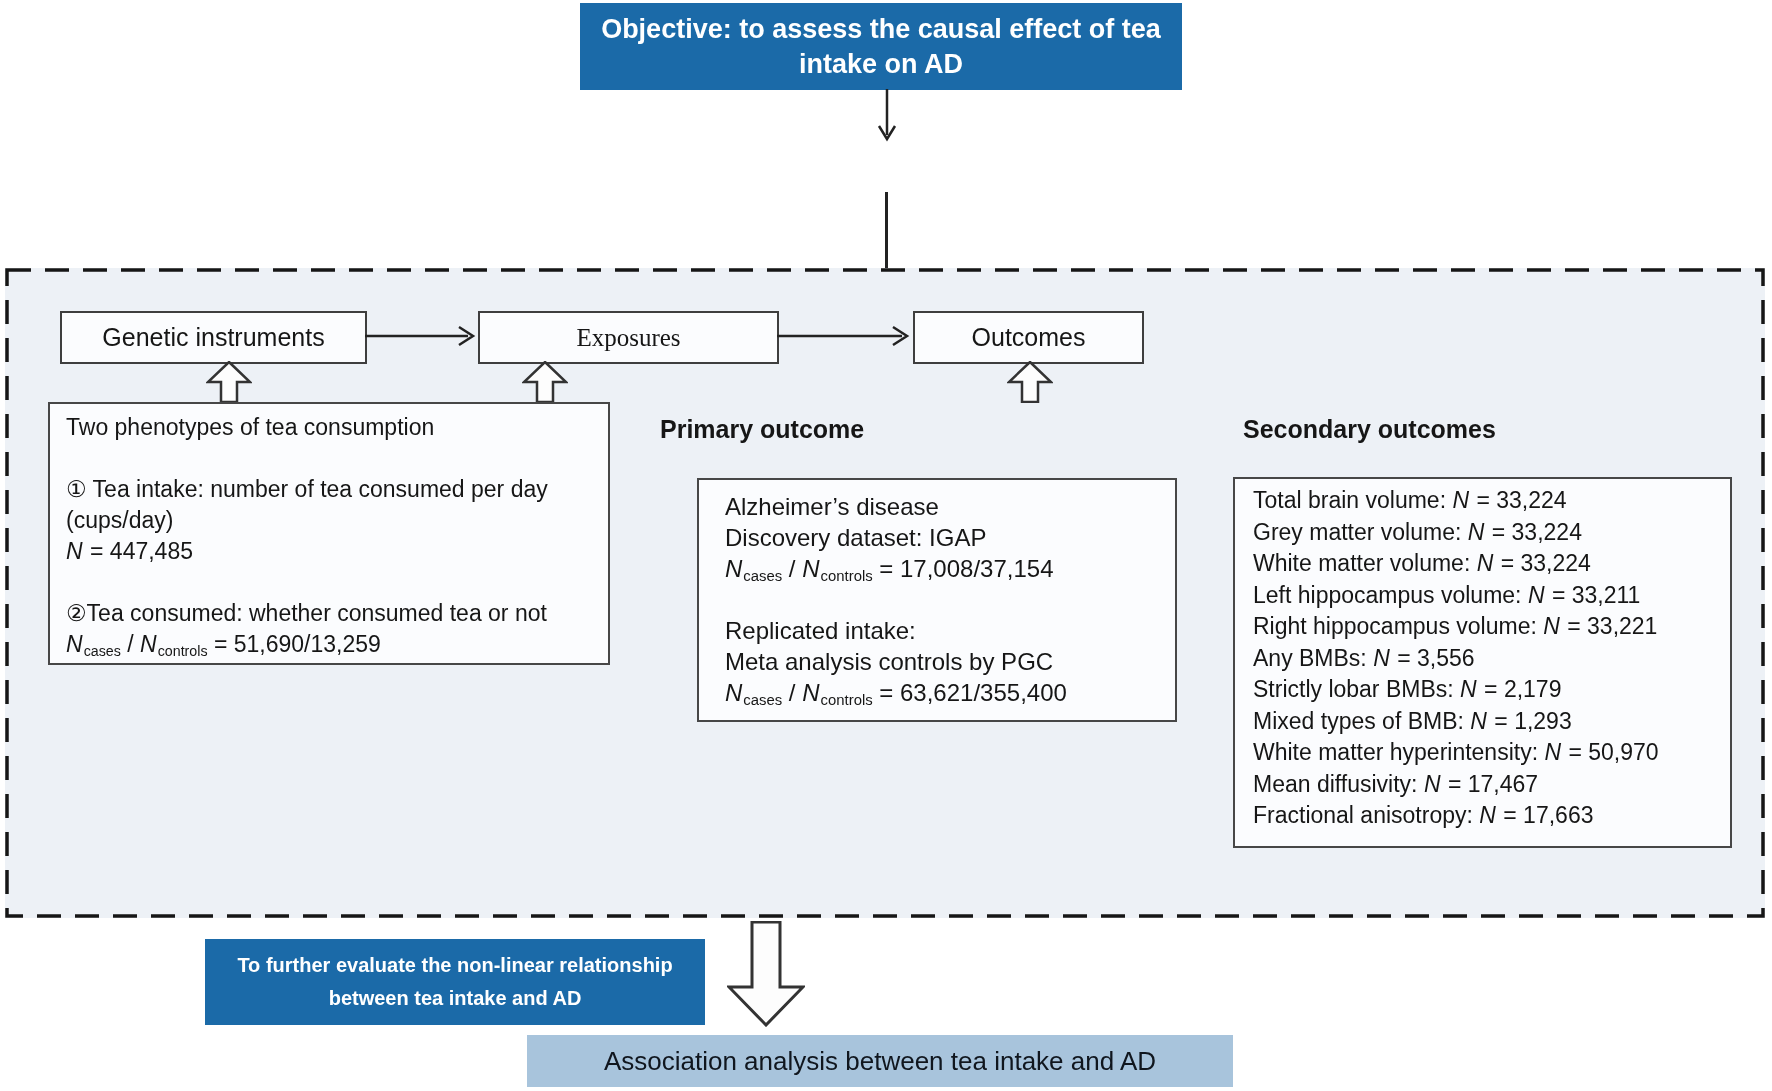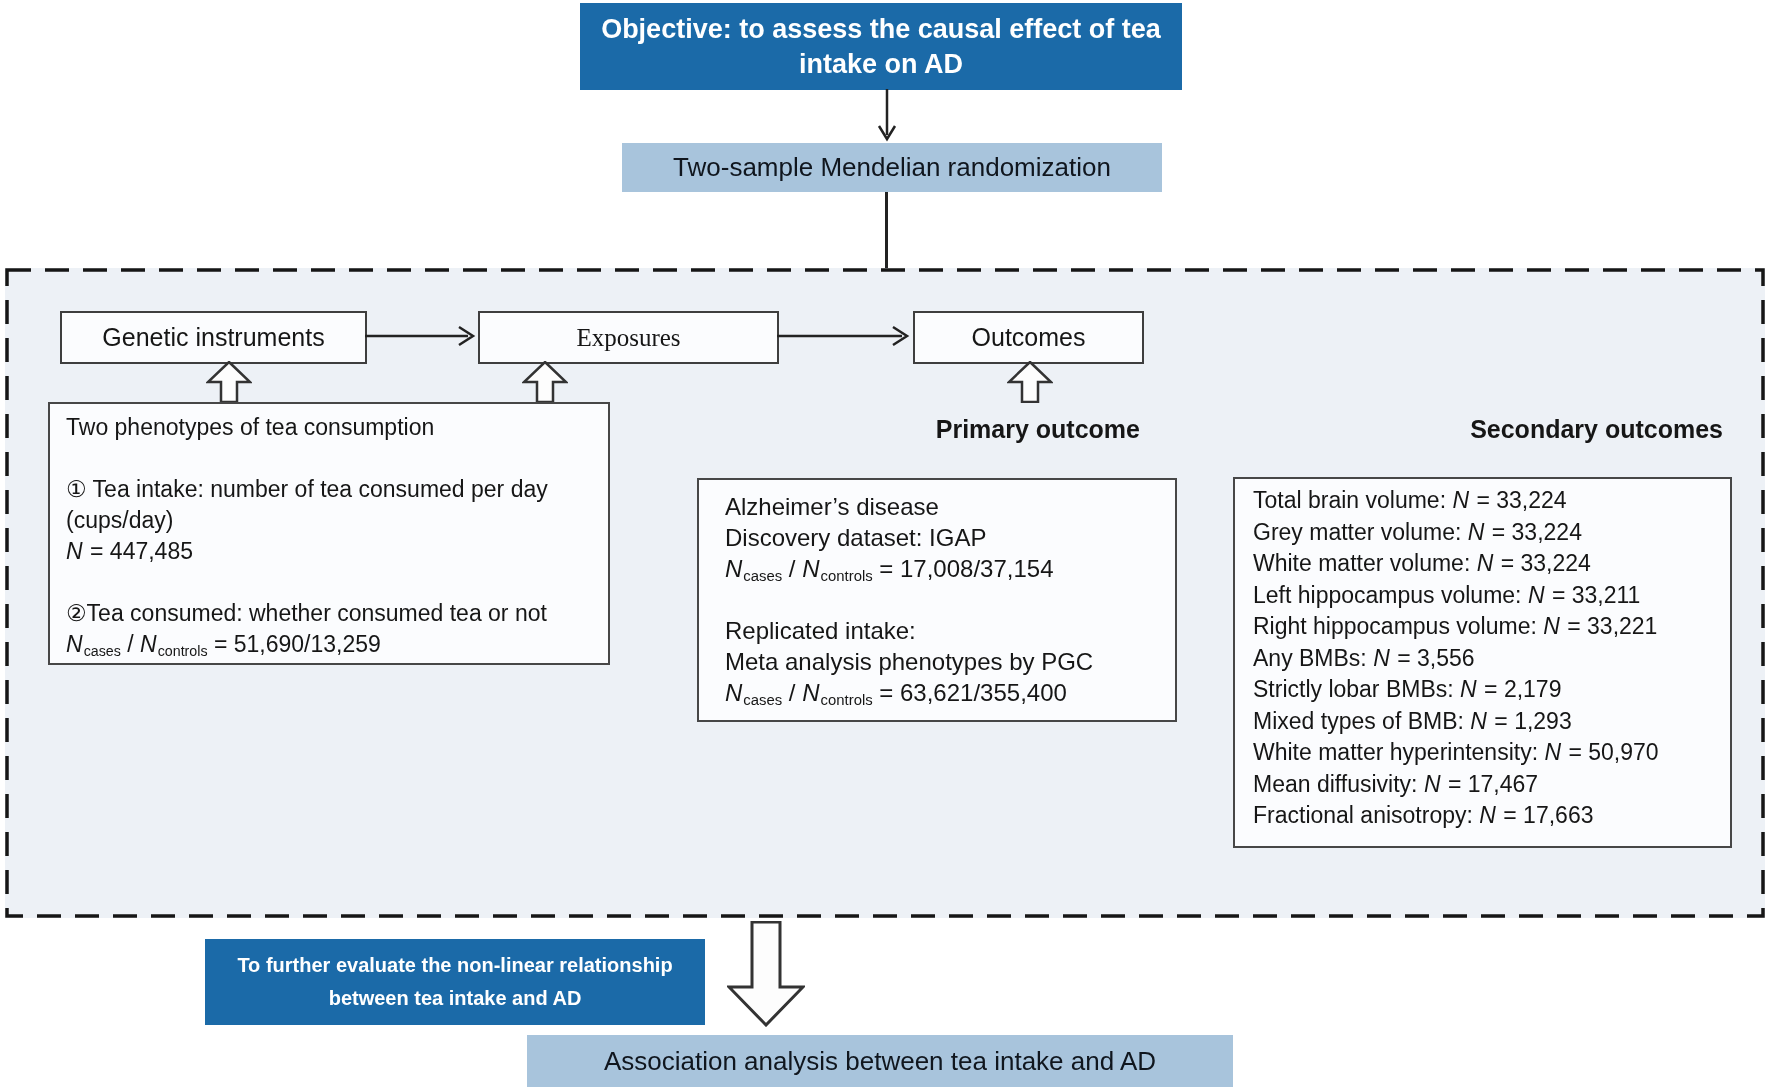--- a/index.html
+++ b/index.html
@@ -36,21 +36,21 @@
   .rowbox-gi{left:60px;top:311px;width:303px;height:49px;}
   .rowbox-exp{left:478px;top:311px;width:297px;height:49px;font-family:Liberation Serif, serif;}
   .rowbox-out{left:913px;top:311px;width:227px;height:49px;}
 
   
   .contentbox{background:var(--box-bg);border:2px solid var(--box-border);box-sizing:border-box;}
   .phenotypes-box{left:48px;top:402px;width:562px;height:263px;padding:8px 16px;font-size:23px;line-height:31px;}
   .primary-box{left:697px;top:478px;width:480px;height:244px;padding:11px 26px;font-size:24px;line-height:31px;}
   .secondary-box{left:1233px;top:477px;width:499px;height:371px;padding:6px 18px;font-size:23px;line-height:31.5px;}
 
-  .col-heading{font-weight:bold;font-size:25px;text-align:right;}
+  .col-heading{font-weight:bold;font-size:25px;text-align:left;}
   .primary-heading{left:660px;top:415px;width:480px;}
   .secondary-heading{left:1243px;top:415px;width:480px;}
 
   
   .nonlinear-box{left:205px;top:939px;width:500px;height:86px;background:var(--dark-blue);}
   .nonlinear-box span{color:#ffffff;font-weight:bold;font-size:20px;line-height:33px;max-width:470px;display:inline-block;}
   .association-box{left:527px;top:1035px;width:706px;height:52px;background:var(--light-blue);}
   .association-box span{font-size:26px;color:#10161e;}
 
   .tline{min-height:1em;white-space:nowrap;}
@@ -65,23 +65,20 @@
 
   <div class="abs flexc objective-box">
     <span>Objective: to assess the causal effect of tea intake on AD</span>
   </div>
 
   <svg class="abs" style="left:876px;top:89px;" width="22" height="54">
     <line x1="11" y1="0" x2="11" y2="46" stroke="#222" stroke-width="2.5"></line>
     <polyline points="3,37 11,50 19,37" fill="none" stroke="#222" stroke-width="2.5"></polyline>
   </svg>
 
-  <div class="abs flexc method-box">
-    <span>Two-sample Mendelian randomization</span>
-  </div>
 
   <div class="abs vline2"></div>
 
   <div class="abs panel">
     <svg width="1760" height="650">
       <rect x="2" y="2" width="1756" height="646" fill="none" stroke="#161616" stroke-width="3.5" stroke-dasharray="24 14"></rect>
     </svg>
   </div>
 
   <div class="abs flexc rowbox rowbox-gi">
@@ -123,21 +120,21 @@
       <div class="tline"><i>N</i><sub>cases</sub> / <i>N</i><sub>controls</sub> = 51,690/13,259</div>
     </div>
 
   <div class="abs col-heading primary-heading">Primary outcome</div>
   <div class="abs contentbox primary-box">
       <div class="tline">Alzheimer’s disease</div>
       <div class="tline">Discovery dataset: IGAP</div>
       <div class="tline"><i>N</i><sub>cases</sub> / <i>N</i><sub>controls</sub> = 17,008/37,154</div>
       <div class="tline">&nbsp;</div>
       <div class="tline">Replicated intake:</div>
-      <div class="tline">Meta analysis phenotypes by PGC</div>
+      <div class="tline">Meta analysis controls by PGC</div>
       <div class="tline"><i>N</i><sub>cases</sub> / <i>N</i><sub>controls</sub> = 63,621/355,400</div>
     </div>
 
   <div class="abs col-heading secondary-heading">Secondary outcomes</div>
   <div class="abs contentbox secondary-box">
       <div class="tline">Total brain volume: <i>N</i> = 33,224</div>
       <div class="tline">Grey matter volume: <i>N</i> = 33,224</div>
       <div class="tline">White matter volume: <i>N</i> = 33,224</div>
       <div class="tline">Left hippocampus volume: <i>N</i> = 33,211</div>
       <div class="tline">Right hippocampus volume: <i>N</i> = 33,221</div>

